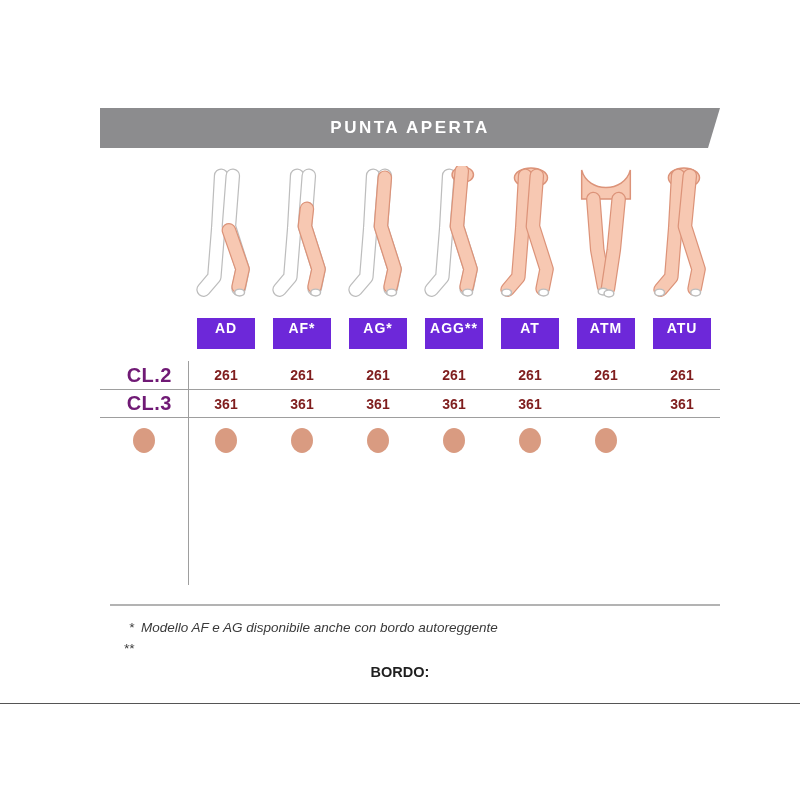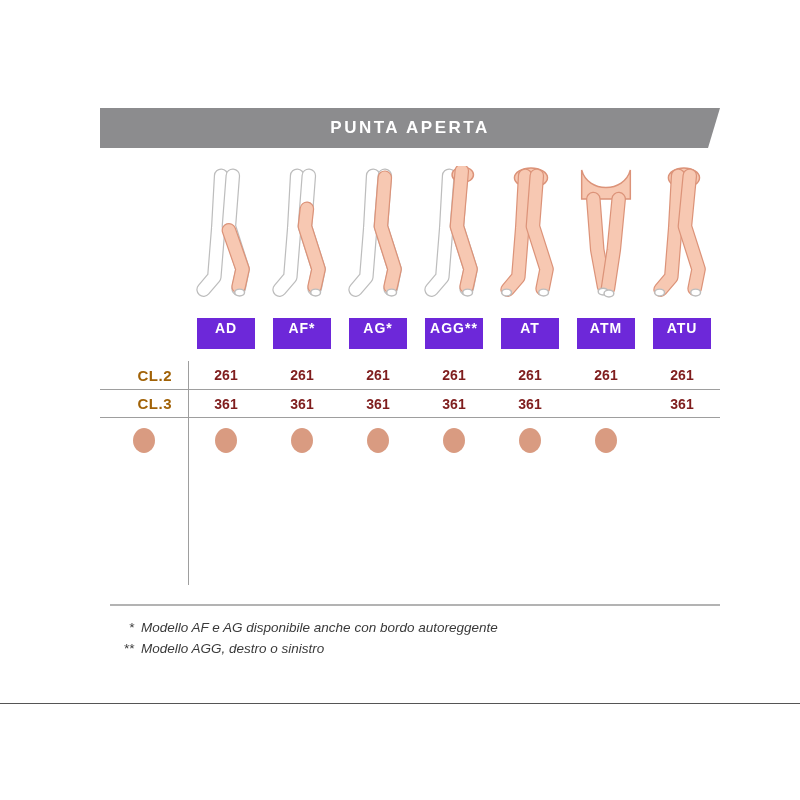--- a/index.html
+++ b/index.html
@@ -26,21 +26,21 @@
   .badge{
     display:block;margin:0 auto;width:58px;height:31px;line-height:21px;
     background:#6d28d9;color:#fff;font-weight:700;font-size:14px;
     letter-spacing:1px;text-align:center;
   }
   .cl2-row{top:361px;height:28px;border-bottom:1px solid #9e9e9e;}
   .cl3-row{top:390px;height:27px;border-bottom:1px solid #9e9e9e;}
   .colori-row{top:418px;height:44px;}
   .row-label{
     display:flex;align-items:center;justify-content:flex-end;
-    padding-right:16px;font-weight:700;font-size:15px;letter-spacing:.5px;color:#a16207;
+    padding-right:16px;font-weight:700;font-size:20px;letter-spacing:.5px;color:#701a75;
   }
   .val-cell{
     display:flex;align-items:center;justify-content:center;
     font-weight:700;font-size:14px;color:#7f1d1d;
   }
   .dot-cell{display:flex;align-items:center;justify-content:center;}
   .dot{width:22px;height:25px;border-radius:50%;background:#D99B81;}
   
   .vline{position:absolute;left:188px;top:361px;width:1px;height:224px;background:#9e9e9e;}
   .table-bottom-line{position:absolute;left:110px;top:604px;width:610px;height:2px;background:#b3b3b3;}
@@ -230,20 +230,20 @@
 <div class="vline"></div>
 <div class="table-bottom-line"></div>
 
 <div class="footnotes">
   <div class="fn-line">
     <span class="fn-marker">*</span>
     <span>Modello AF e AG disponibile anche con bordo autoreggente</span>
   </div>
   <div class="fn-line">
     <span class="fn-marker">**</span>
-    <span>Modello AGG, destro o sinistro</span>
   </div>
 </div>
 
 <div class="bordo">
+  <div class="bordo-title">BORDO:</div>
 </div>
 
 <div class="page-line"></div>
 
 </body></html>

